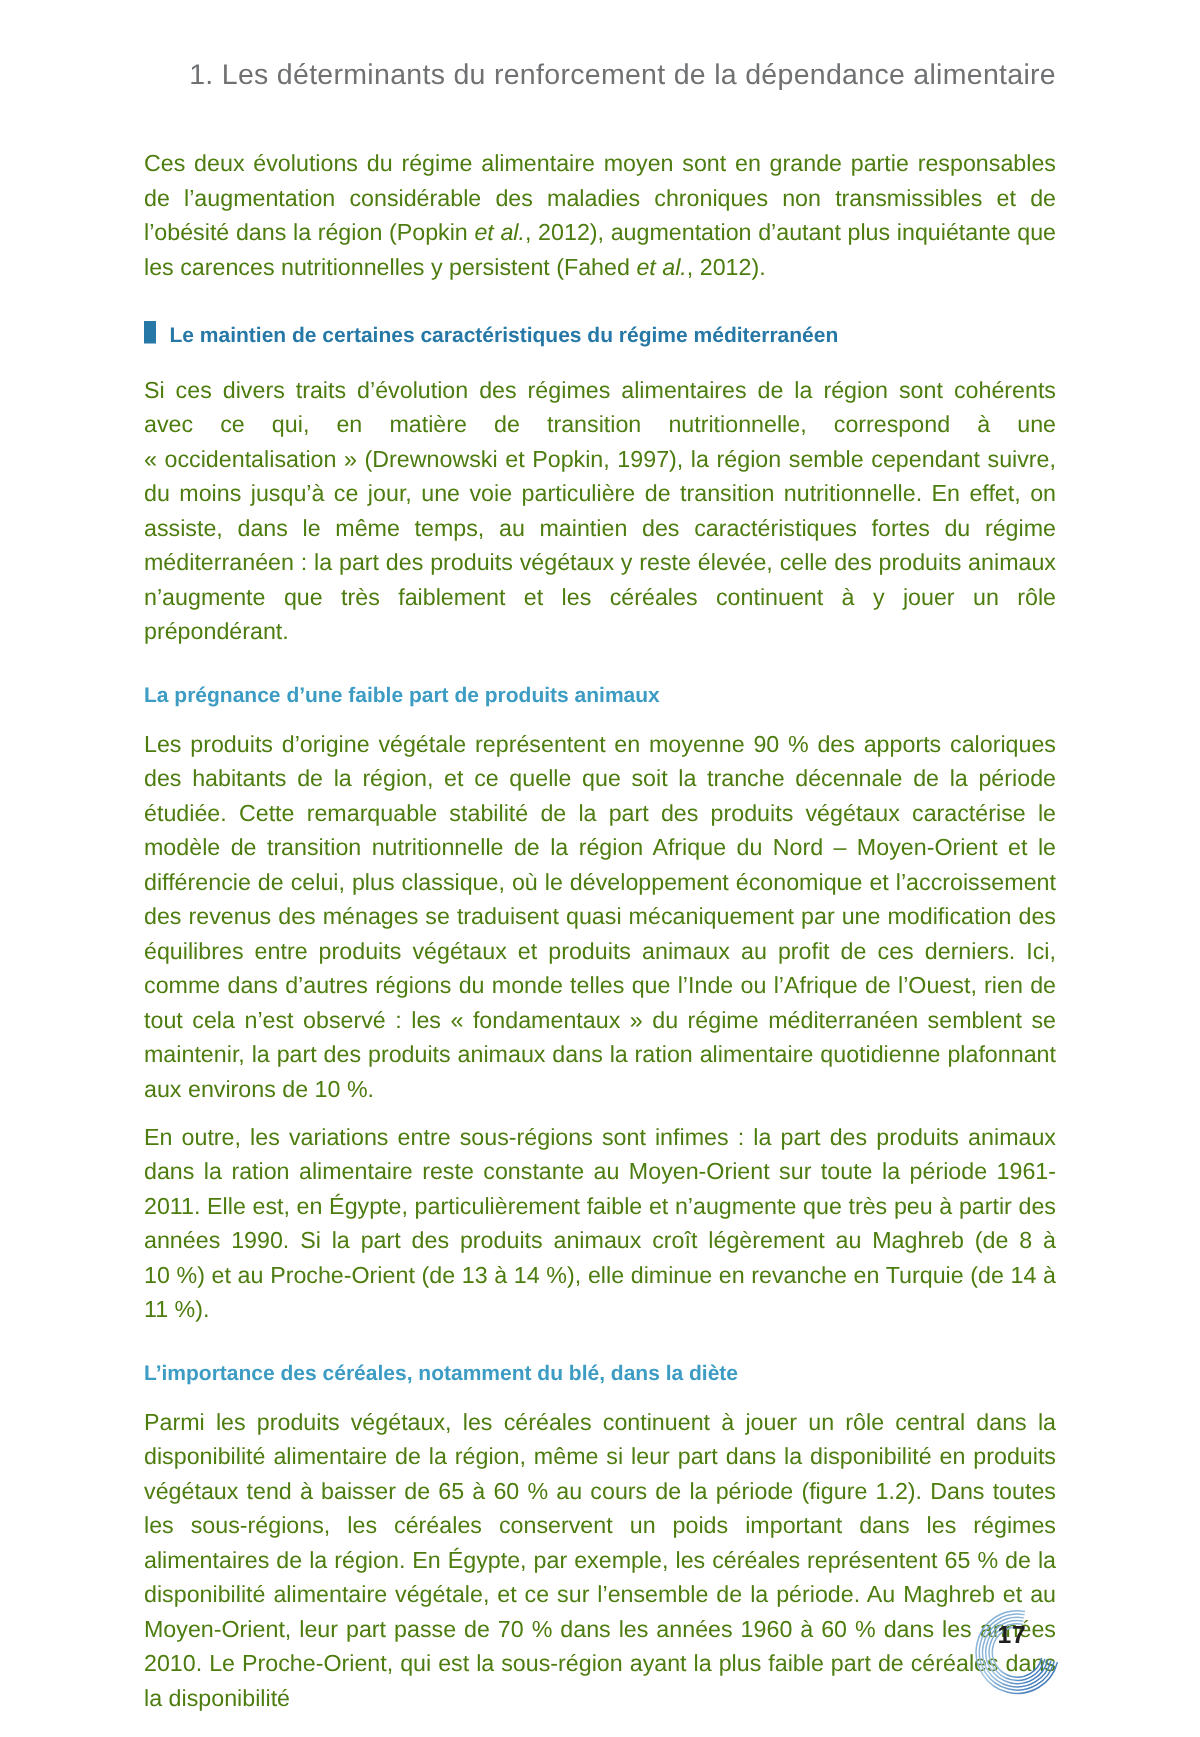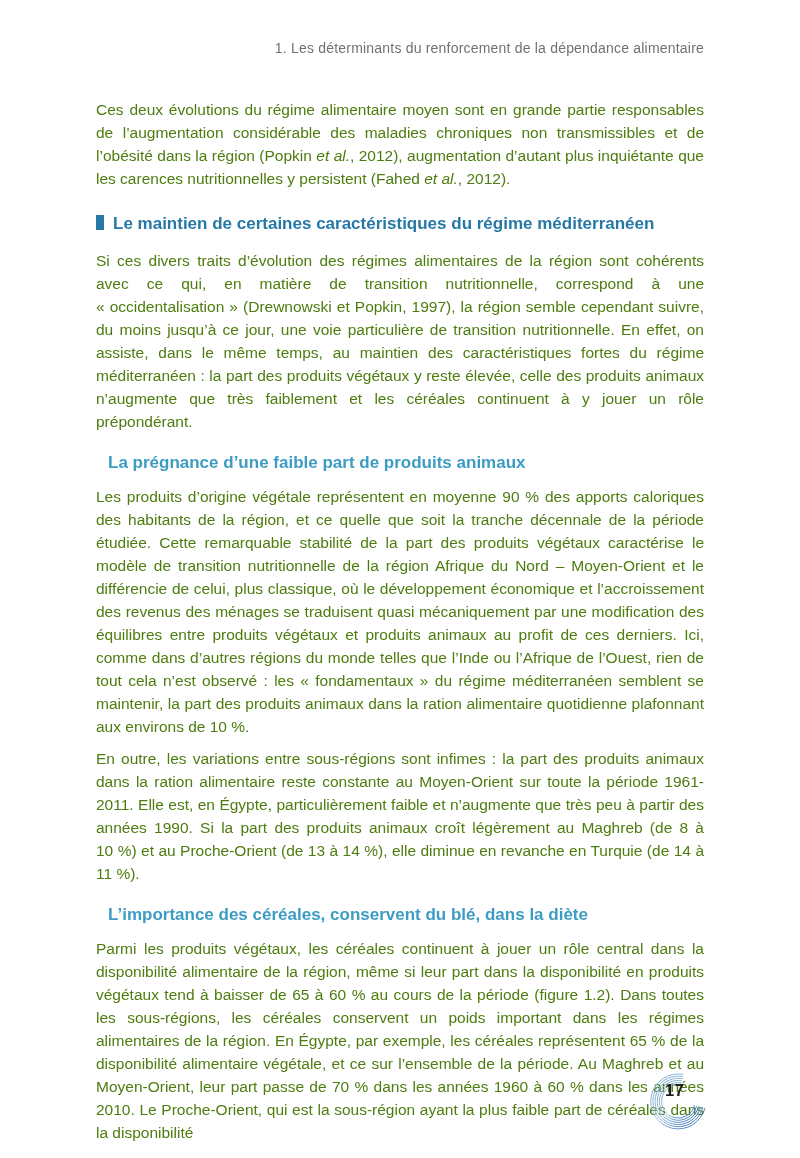--- a/index.html
+++ b/index.html
@@ -11,56 +11,56 @@
     overflow: hidden;
     font-family: "Liberation Sans", sans-serif;
     color: #1d1d1b;
   }
   .running-head {
     position: absolute;
     top: 40px;
     left: 96px;
     width: 608px;
     text-align: right;
-    font-size: 14px;
+    font-size: 19px;
     letter-spacing: 0.2px;
     color: #6f7173;
   }
   .content {
     position: absolute;
     top: 98px;
     left: 96px;
     width: 608px;
   }
   .content p {
     margin: 0 0 9px 0;
     font-size: 15.5px;
     line-height: 23px;
     text-align: justify;
     color: #4d7c0f;
   }
   .content p em { font-style: italic; }
   h2.section-heading {
     margin: 21px 0 13px 0;
-    font-size: 17px;
+    font-size: 14px;
     line-height: 25px;
     font-weight: bold;
     color: #2678a6;
   }
   .section-marker {
     display: inline-block;
     width: 8px;
     height: 15px;
     background: #2678a6;
     margin-right: 9px;
     transform: translateY(1px);
   }
   h3.sub-heading {
-    margin: 19px 0 11px 12px;
-    font-size: 17px;
+    margin: 19px 0 11px 0;
+    font-size: 14px;
     line-height: 22px;
     font-weight: bold;
     color: #3d9cc3;
   }
   .footer-logo {
     position: absolute;
     left: 646px;
     top: 1068px;
     width: 62px;
     height: 68px;
@@ -91,21 +91,21 @@
     <h2 class="section-heading"><span class="section-marker"></span><span>Le maintien de certaines caractéristiques du régime méditerranéen</span></h2>
 
     <p>Si ces divers traits d’évolution des régimes alimentaires de la région sont cohérents avec ce qui, en matière de transition nutritionnelle, correspond à une «&nbsp;occidentalisation&nbsp;» (Drewnowski et Popkin, 1997), la région semble cependant suivre, du moins jusqu’à ce jour, une voie particulière de transition nutritionnelle. En effet, on assiste, dans le même temps, au maintien des caractéristiques fortes du régime méditerranéen&nbsp;: la part des produits végétaux y reste élevée, celle des produits animaux n’augmente que très faiblement et les céréales continuent à y jouer un rôle prépondérant.</p>
 
     <h3 class="sub-heading">La prégnance d’une faible part de produits animaux</h3>
 
     <p>Les produits d’origine végétale représentent en moyenne 90&nbsp;% des apports caloriques des habitants de la région, et ce quelle que soit la tranche décennale de la période étudiée. Cette remarquable stabilité de la part des produits végétaux caractérise le modèle de transition nutritionnelle de la région Afrique du Nord – Moyen-Orient et le différencie de celui, plus classique, où le développement économique et l’accroissement des revenus des ménages se traduisent quasi mécaniquement par une modification des équilibres entre produits végétaux et produits animaux au profit de ces derniers. Ici, comme dans d’autres régions du monde telles que l’Inde ou l’Afrique de l’Ouest, rien de tout cela n’est observé&nbsp;: les «&nbsp;fondamentaux&nbsp;» du régime méditerranéen semblent se maintenir, la part des produits animaux dans la ration alimentaire quotidienne plafonnant aux environs de 10&nbsp;%.</p>
 
     <p>En outre, les variations entre sous-régions sont infimes&nbsp;: la part des produits animaux dans la ration alimentaire reste constante au Moyen-Orient sur toute la période 1961-2011. Elle est, en Égypte, particulièrement faible et n’augmente que très peu à partir des années 1990. Si la part des produits animaux croît légèrement au Maghreb (de 8 à 10&nbsp;%) et au Proche-Orient (de 13 à 14&nbsp;%), elle diminue en revanche en Turquie (de 14 à 11&nbsp;%).</p>
 
-    <h3 class="sub-heading">L’importance des céréales, conservent du blé, dans la diète</h3>
+    <h3 class="sub-heading">L’importance des céréales, notamment du blé, dans la diète</h3>
 
     <p>Parmi les produits végétaux, les céréales continuent à jouer un rôle central dans la disponibilité alimentaire de la région, même si leur part dans la disponibilité en produits végétaux tend à baisser de 65 à 60&nbsp;% au cours de la période (figure 1.2). Dans toutes les sous-régions, les céréales conservent un poids important dans les régimes alimentaires de la région. En Égypte, par exemple, les céréales représentent 65&nbsp;% de la disponibilité alimentaire végétale, et ce sur l’ensemble de la période. Au Maghreb et au Moyen-Orient, leur part passe de 70&nbsp;% dans les années 1960 à 60&nbsp;% dans les années 2010. Le Proche-Orient, qui est la sous-région ayant la plus faible part de céréales dans la disponibilité</p>
 
   </div>
 
   <div class="footer-logo">
     <svg width="62" height="68" viewBox="0 0 100 110" aria-hidden="true">
       <defs>
         <linearGradient id="logoGrad" x1="0" y1="0" x2="1" y2="1">
           <stop offset="0" stop-color="#6f9fce"></stop>

